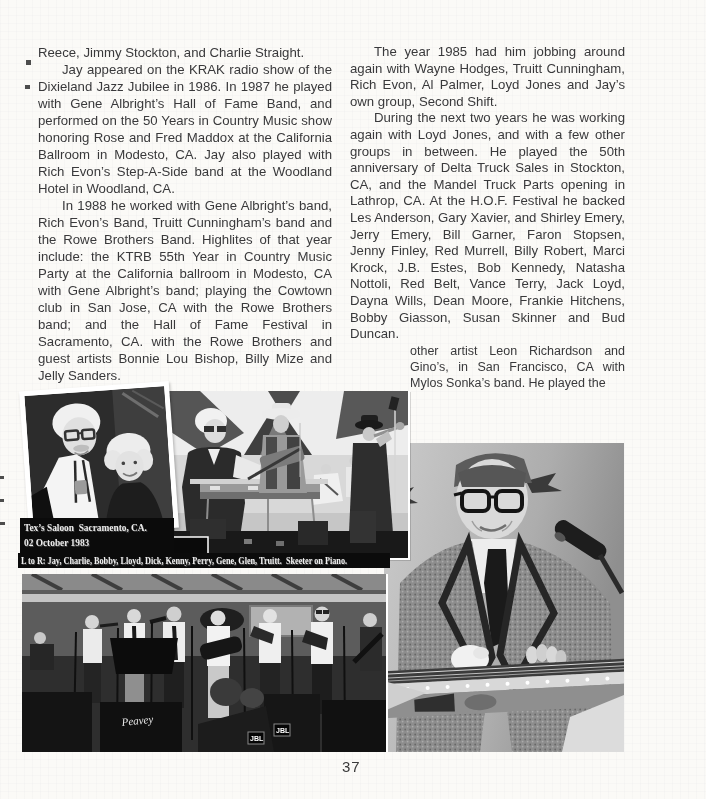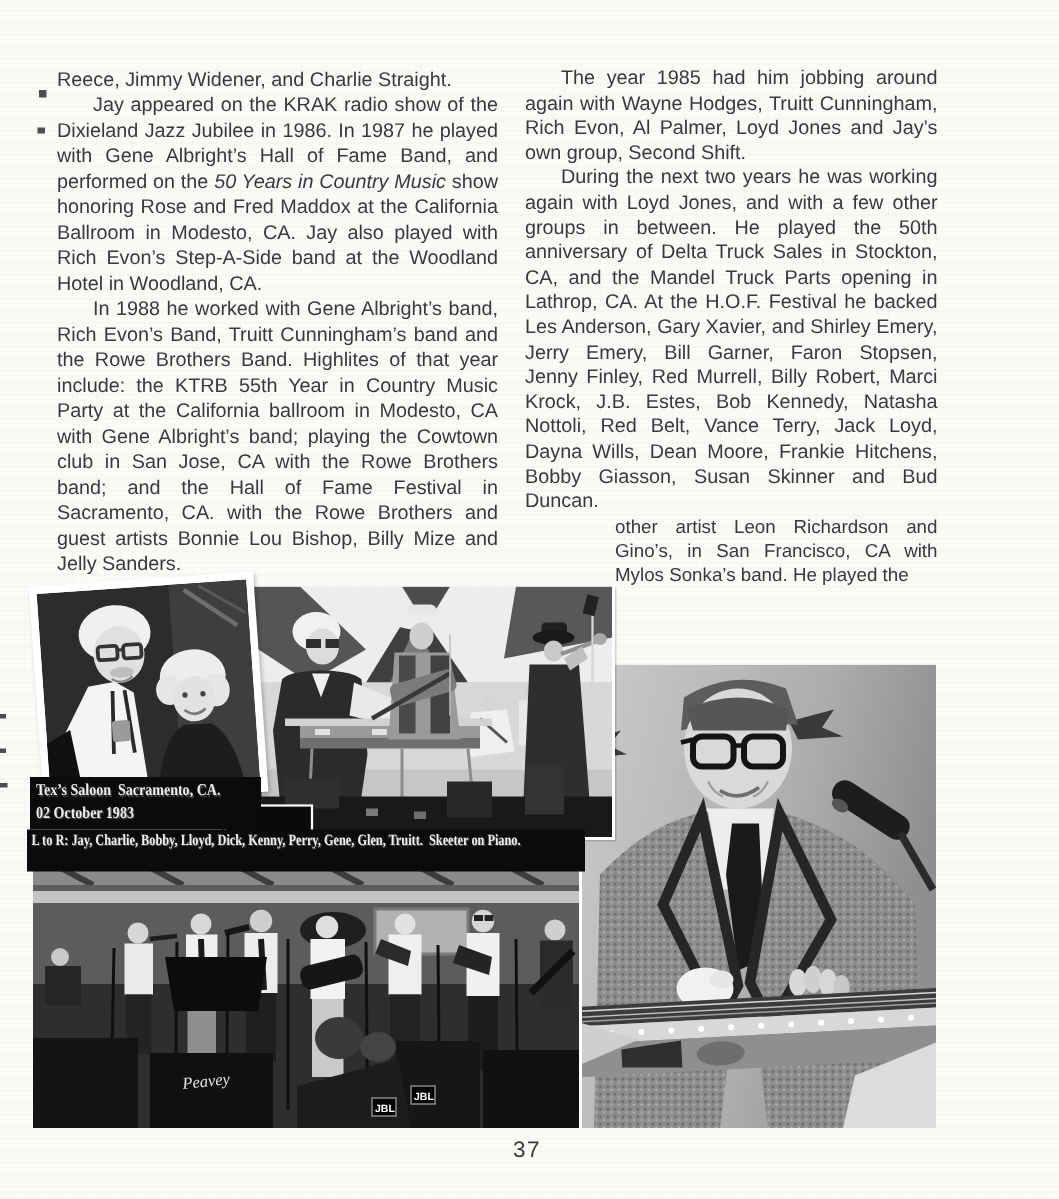--- a/index.html
+++ b/index.html
@@ -16,21 +16,21 @@
     overflow:hidden;
     font-family:"Liberation Sans", sans-serif;
     color:#39393b;
   }
   
   .col{position:absolute;top:44px;text-align:justify;}
   .col-left{left:38px;width:294px;font-size:13.2px;line-height:17px;}
   .col-right{left:350px;width:275px;font-size:13.2px;line-height:16.6px;}
   .col p{margin:0;padding:0;}
   .indent{text-indent:24px;}
-  .ital{font-style:italic;}
+  .ital{}
   .para3a{margin-top:5px !important;}
   .para3b{margin-left:60px !important;width:215px;font-size:12.5px;line-height:16px;}
   
   .photo{position:absolute;overflow:hidden;}
   .photo svg{display:block;}
   .photo-tent{left:148px;top:391px;width:260px;height:167px;z-index:2;
     border-right:2px solid #fff;border-bottom:2px solid #fff;box-shadow:1px 1px 0 rgba(0,0,0,.15);}
   .photo-couple{left:24px;top:386px;width:150px;height:147px;z-index:3;
     background:#fff;padding:5px 5px 7px 5px;box-sizing:border-box;
     transform:rotate(-4deg);box-shadow:1px 2px 3px rgba(0,0,0,.25);}
@@ -44,21 +44,21 @@
     font-family:"Liberation Serif", serif;font-weight:bold;
     padding:2px 5px 3px 4px;line-height:15px;
   }
   .caption-box .cap-line{display:block;white-space:nowrap;font-size:11px;
     transform:scaleX(0.85);transform-origin:left center;
     text-shadow:1px 1px 0 rgba(110,110,110,.55);}
   .caption-strip{
     position:absolute;left:18px;top:553px;width:372px;z-index:5;
     background:#0b0b0b;color:#f0f0f0;
     font-family:"Liberation Serif", serif;font-weight:bold;
-    padding:2px 0 15px 3px;box-sizing:border-box;overflow:hidden;
+    padding:2px 0 2px 3px;box-sizing:border-box;overflow:hidden;
   }
   .caption-strip .cap-line{display:block;white-space:nowrap;font-size:10.5px;
     transform:scaleX(0.78);transform-origin:left center;
     text-shadow:1px 1px 0 rgba(110,110,110,.55);}
   
   .page-number{position:absolute;left:342px;top:758px;width:40px;
     font-size:15px;letter-spacing:1px;color:#3a3a3a;}
   .continued{position:absolute;left:430px;top:756px;width:195px;
     text-align:right;font-size:13px;font-style:italic;color:#3d3d3d;}
   
@@ -74,21 +74,21 @@
 
 <div class="page">
 
   <div class="speck sp1"></div>
   <div class="speck sp2"></div>
   <div class="speck sp3"></div>
   <div class="speck sp4"></div>
   <div class="speck sp5"></div>
 
   <div class="col col-left">
-    <p>Reece, Jimmy Widener, and Charlie Straight.</p>
+    <p>Reece, Jimmy Stockton, and Charlie Straight.</p>
     <p class="indent"><span>Jay appeared on the KRAK radio show of the Dixieland Jazz Jubilee in 1986. In 1987 he played with Gene Albright’s Hall of Fame Band, and performed on the </span><span class="ital">50 Years in Country Music</span><span> show honoring Rose and Fred Maddox at the California Ballroom in Modesto, CA. Jay also played with Rich Evon’s Step-A-Side band at the Woodland Hotel in Woodland, CA.</span></p>
     <p class="indent">In 1988 he worked with Gene Albright’s band, Rich Evon’s Band, Truitt Cunningham’s band and the Rowe Brothers Band. Highlites of that year include: the KTRB 55th Year in Country Music Party at the California ballroom in Modesto, CA with Gene Albright’s band; playing the Cowtown club in San Jose, CA with the Rowe Brothers band; and the Hall of Fame Festival in Sacramento, CA. with the Rowe Brothers and guest artists Bonnie Lou Bishop, Billy Mize and Jelly Sanders.</p>
   </div>
 
   <div class="col col-right">
     <p class="indent">The year 1985 had him jobbing around again with Wayne Hodges, Truitt Cunningham, Rich Evon, Al Palmer, Loyd Jones and Jay’s own group, Second Shift.</p>
     <p class="indent">During the next two years he was working again with Loyd Jones, and with a few other groups in between. He played the 50th anniversary of Delta Truck Sales in Stockton, CA, and the Mandel Truck Parts opening in Lathrop, CA. At the H.O.F. Festival he backed Les Anderson, Gary Xavier, and Shirley Emery, Jerry Emery, Bill Garner, Faron Stopsen, Jenny Finley, Red Murrell, Billy Robert, Marci Krock, J.B. Estes, Bob Kennedy, Natasha Nottoli, Red Belt, Vance Terry, Jack Loyd, Dayna Wills, Dean Moore, Frankie Hitchens, Bobby Giasson, Susan Skinner and Bud Duncan.</p>
     <p class="para3b">other artist Leon Richardson and Gino’s, in San Francisco, CA with Mylos Sonka’s band. He played the</p>
   </div>
 

